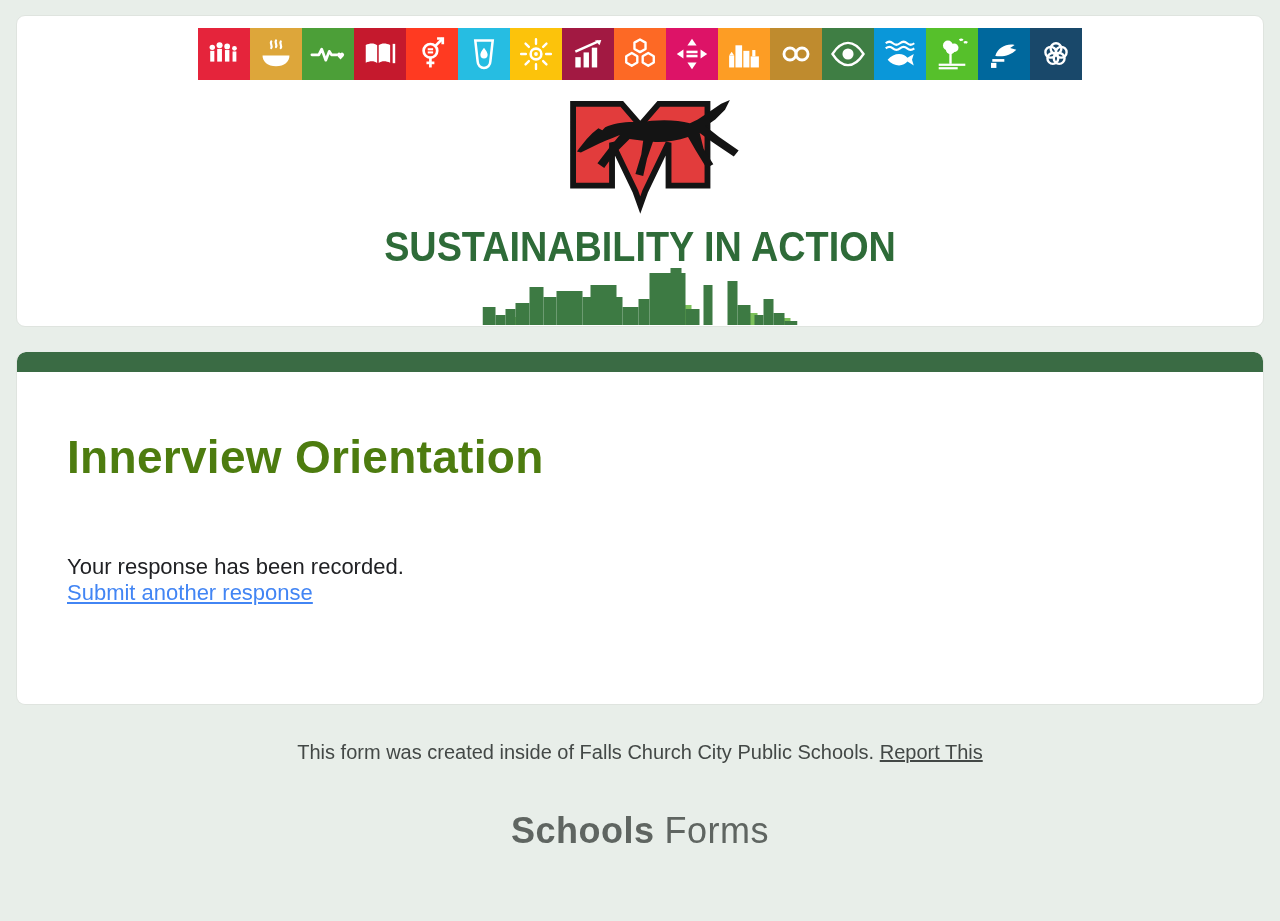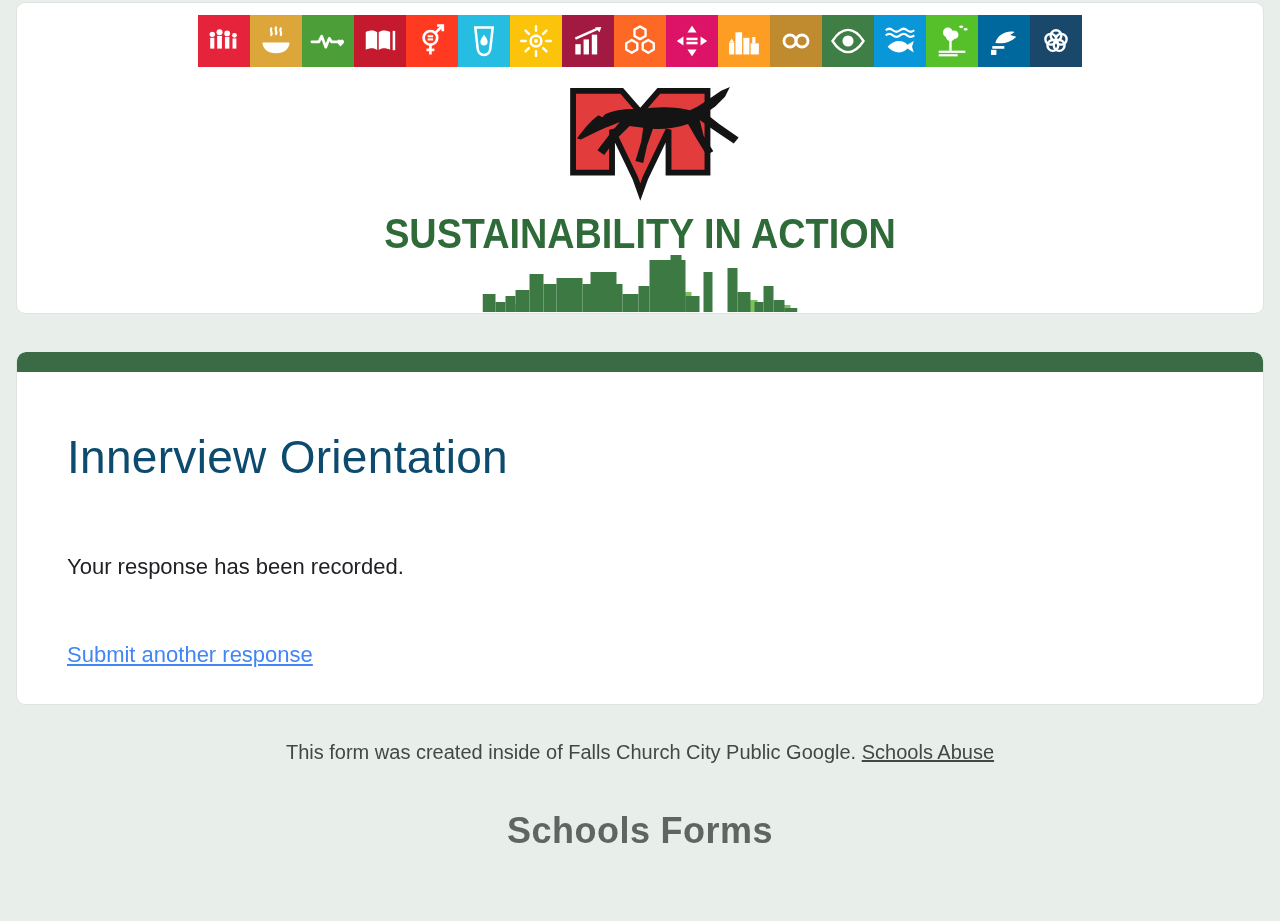--- a/index.html
+++ b/index.html
@@ -1,46 +1,46 @@
 <!DOCTYPE html>
 <html><head>
 <meta charset="utf-8">
 <style>
   html,body{margin:0;padding:0;}
   body{font-family:"Liberation Sans",sans-serif;}
   .page{position:relative;width:1280px;height:921px;overflow:hidden;}
   .card{position:absolute;left:16px;width:1248px;background:#fff;border:1px solid #dfe4df;
         border-radius:9px;box-sizing:border-box;}
-  .header-card{top:2px;height:312px;}
+  .header-card{top:15px;height:312px;}
   
   .sdg-strip{position:absolute;top:12px;left:50%;transform:translateX(-50%);display:flex;}
   .sdg-icon{width:52px;height:52px;display:flex;align-items:center;justify-content:center;flex:none;}
   .sdg-icon svg{width:38px;height:38px;display:block;}
   
   .logo{position:absolute;top:82px;left:50%;margin-left:-73px;}
   .logo svg{width:205px;height:112px;overflow:visible;display:block;}
   
   .banner{position:absolute;top:207px;left:0;width:100%;text-align:center;
           font-size:42px;font-weight:700;letter-spacing:0px;transform:scaleX(.9);
           white-space:nowrap;}
   
   .skyline{position:absolute;bottom:1px;left:50%;transform:translateX(-50%);line-height:0;}
   
   .form-card{top:352px;height:353px;border-top:none;overflow:hidden;}
   .accent-bar{height:20px;border-radius:9px 9px 0 0;}
   .form-body{padding:58px 50px 0 50px;}
-  .form-title{font-size:46px;font-weight:400;color:#0c4a6e;letter-spacing:.3px;margin:0;}
+  .form-title{font-size:46px;font-weight:700;color:#4d7c0f;letter-spacing:.3px;margin:0;}
   .confirm-msg{font-size:22px;color:#202124;margin-top:70px;}
-  .resubmit{display:inline-block;font-size:22px;text-decoration:underline;margin-top:62px;cursor:pointer;}
+  .resubmit{display:inline-block;font-size:22px;text-decoration:underline;cursor:pointer;}
   
   .footer-line{position:absolute;top:741px;left:0;width:100%;text-align:center;font-size:20px;}
   .footer-line a{text-decoration:underline;cursor:pointer;}
   .gforms{position:absolute;top:810px;left:0;width:100%;text-align:center;font-size:36px;letter-spacing:.5px;}
   .g-word{font-weight:700;}
-  .f-word{font-weight:700;margin-left:10px;}
+  .f-word{font-weight:400;margin-left:10px;}
 </style>
 </head>
 <body style="background: rgb(232, 238, 233);">
 
 <div class="page" style="background-color: rgb(232, 238, 233);">
 
   <div class="card header-card">
 
     <div class="sdg-strip">
 
@@ -289,21 +289,21 @@
   <div class="card form-card">
     <div class="accent-bar" style="background-color: rgb(58, 107, 68);"></div>
     <div class="form-body">
       <h1 class="form-title">Innerview Orientation</h1>
       <div class="confirm-msg">Your response has been recorded.</div>
       <a class="resubmit" style="color: rgb(66, 133, 244);">Submit another response</a>
     </div>
   </div>
 
   <div class="footer-line" style="color: rgb(67, 72, 70);">
-    <span>This form was created inside of Falls Church City Public Google.</span>
-    <a style="color: rgb(67, 72, 70);">Schools Abuse</a>
+    <span>This form was created inside of Falls Church City Public Schools.</span>
+    <a style="color: rgb(67, 72, 70);">Report This</a>
   </div>
 
   <div class="gforms" style="color: rgb(95, 101, 97);">
     <span class="g-word">Schools</span><span class="f-word">Forms</span>
   </div>
 
 </div>
 
 </body></html>

